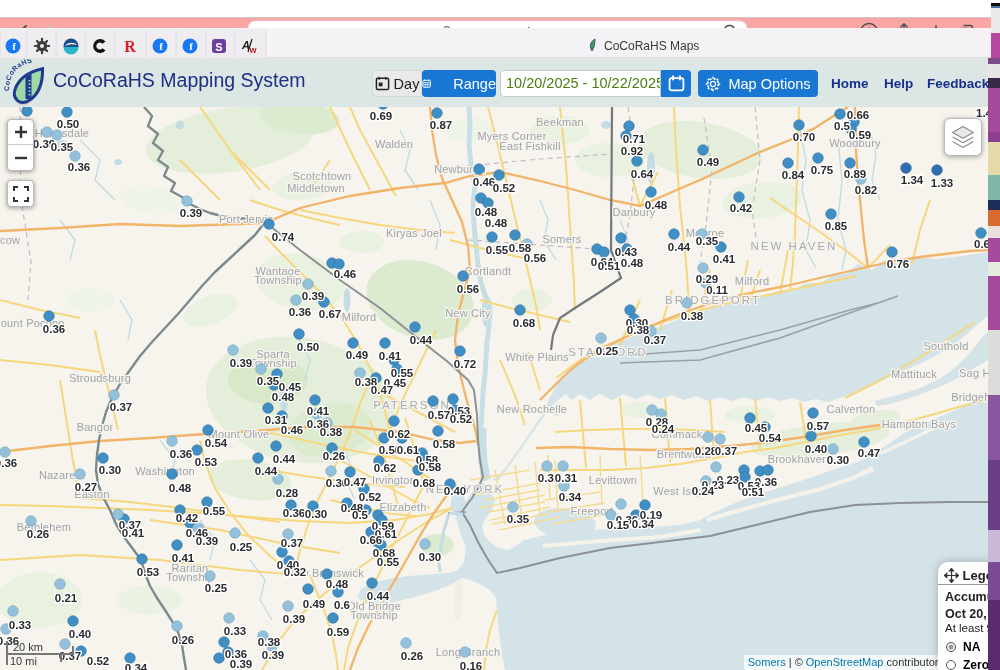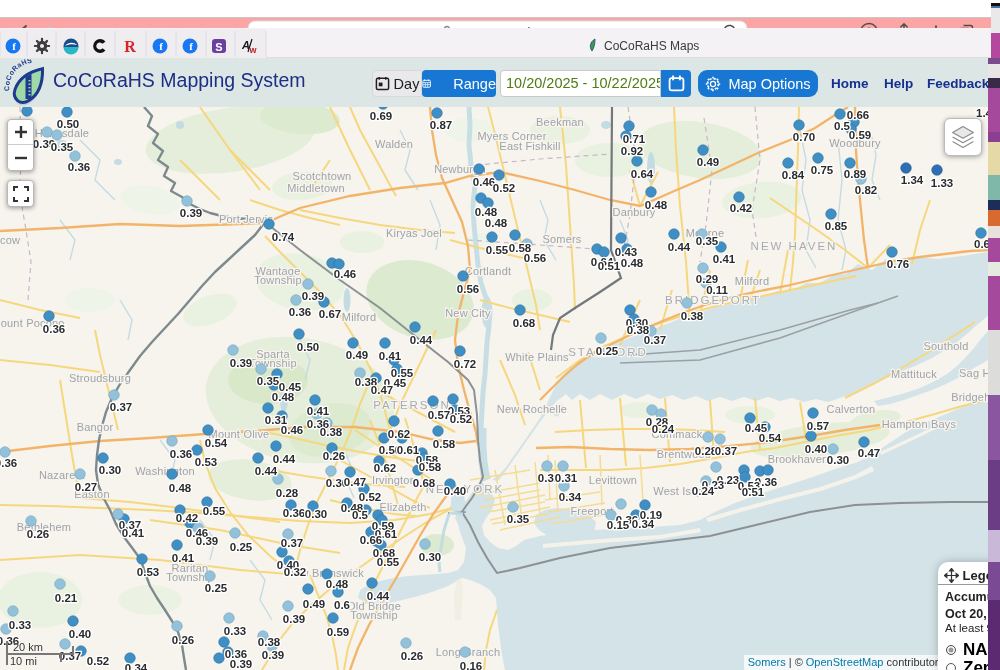--- a/index.html
+++ b/index.html
@@ -4,37 +4,37 @@
 html,body{width:1000px;height:670px;overflow:hidden;font-family:"Liberation Sans",sans-serif}
 #c1{position:absolute;left:0;top:17px;width:1000px;height:28px;background:#fca5a5;border-bottom:1px solid #0c4a6e;border-top:1px solid #c9c6c8}
 #c2{position:absolute;left:0;top:28px;width:1000px;height:30px;background:#f4f2f4;border-bottom:1px solid #e0dde0}
 #hd{position:absolute;left:0;top:58px;width:1000px;height:49px;background:#dce6e5}
 #logo{position:absolute;left:2px;top:1px}
 #title{position:absolute;left:53px;top:11px;font-size:19.5px;font-weight:normal;color:#1d2f85}
 #daybtn{position:absolute;left:372px;top:12px;width:50px;height:27px;background:#e9e9eb;border:1px solid #d8d8da;border-radius:4px 0 0 4px;display:flex;align-items:center;justify-content:center;gap:4px;font-size:14.5px;color:#1c1c1e}
 #rangebtn{position:absolute;left:422px;top:12px;width:74px;height:27px;background:#1877d2;border-radius:4px;display:flex;align-items:center;justify-content:center;gap:22px;font-size:14.5px;color:#fff}
 #dateinp{position:absolute;left:500px;top:12px;width:161px;height:27px;background:#fff;border:1px solid #c9c9cb;border-radius:4px 0 0 4px;font-size:14.5px;color:#4d7c0f;line-height:25px;padding-left:5px;white-space:nowrap;overflow:hidden}
 #calbtn{position:absolute;left:661px;top:12px;width:30px;height:27px;background:#1877d2;border-radius:0 4px 4px 0;display:flex;align-items:center;justify-content:center}
-#mobtn{position:absolute;left:698px;top:12px;width:120px;height:27px;background:#1877d2;border-radius:9px;display:flex;align-items:center;justify-content:center;gap:7px;font-size:14.5px;color:#fff}
+#mobtn{position:absolute;left:698px;top:12px;width:120px;height:27px;background:#1877d2;border-radius:4px;display:flex;align-items:center;justify-content:center;gap:7px;font-size:14.5px;color:#fff}
 .nav{position:absolute;top:18px;font-size:13.5px;font-weight:bold;color:#15308f}
 #map{position:absolute;left:0;top:107px;width:988px;height:563px;background:#f7f4ee}
 #mapsvg{position:absolute;left:0;top:0}
 .vl{font-size:11.5px;font-weight:bold;fill:#2a2b2e;paint-order:stroke;stroke:#ffffff;stroke-width:2.6px;text-anchor:middle}
 .tn{font-size:11px;fill:#9fa3a9;paint-order:stroke;stroke:#f7f4ee;stroke-width:2.5px;letter-spacing:.2px}
 .cp{font-size:11.5px;fill:#a6abb2;paint-order:stroke;stroke:#f7f4ee;stroke-width:2.5px;letter-spacing:2px}
 #zctl{position:absolute;left:7px;top:12px;width:27px;background:#fff;border:1px solid #b8b8b8;border-radius:4px;box-shadow:0 1px 5px rgba(0,0,0,.4)}
 .zb{width:25px;height:25px;display:flex;align-items:center;justify-content:center}
 #fsctl{position:absolute;left:7px;top:73px;width:27px;height:27px;background:#fff;border:1px solid #b8b8b8;border-radius:4px;box-shadow:0 1px 5px rgba(0,0,0,.4);display:flex;align-items:center;justify-content:center}
 #lyctl{position:absolute;left:944px;top:11px;width:38px;height:38px;background:#fff;border:1px solid #bbb;border-radius:6px;box-shadow:0 1px 5px rgba(0,0,0,.35);display:flex;align-items:center;justify-content:center}
 #legend{position:absolute;left:938px;top:455px;z-index:6;width:62px;height:108px;background:#fff;border-radius:10px 0 0 0;box-shadow:0 0 10px rgba(0,0,0,.25);overflow:hidden}
 .lg-t{position:absolute;left:6px;top:6px;display:flex;align-items:center;font-size:13px;color:#222}
 .lg-hr{position:absolute;left:0;top:22px;border-top:1px solid #999;width:70px}
 .lg-b{position:absolute;left:7px;font-size:12.5px;font-weight:bold;color:#222;white-space:nowrap}
 .lg-n{position:absolute;left:7px;top:60px;font-size:11.5px;color:#222;white-space:nowrap}
-.lg-r{position:absolute;left:8px;font-size:17px;display:flex;align-items:center;gap:7px;white-space:nowrap}
+.lg-r{position:absolute;left:8px;font-size:12px;display:flex;align-items:center;gap:7px;white-space:nowrap}
 .rad{width:10px;height:10px;border-radius:50%;border:1.5px solid #555;display:inline-block;background:#fff}
 .radf{background:#999;box-shadow:inset 0 0 0 1.5px #fff}
 #scale{position:absolute;left:6px;bottom:3px;font-size:11px;color:#333}
 .sc-k{text-shadow:0 0 2px #fff;padding-left:7px}
 .sc-bar1{width:68px;height:0;border-bottom:2px solid #777;position:relative}
 .sc-bar1:before{content:"";position:absolute;left:0;top:-12px;height:24px;border-left:2px solid #777}
 .sc-bar1:after{content:"";position:absolute;right:0;top:-7px;height:7px;border-right:2px solid #777}
 .sc-m{text-shadow:0 0 2px #fff;padding-left:4px;position:relative}
 .sc-m:before{content:"";position:absolute;left:54px;top:0;height:7px;border-left:2px solid #777}
 #attrib{position:absolute;right:40px;bottom:0;z-index:2;height:15px;background:rgba(255,255,255,.75);font-size:11px;color:#333;padding:0 4px;line-height:15px}

